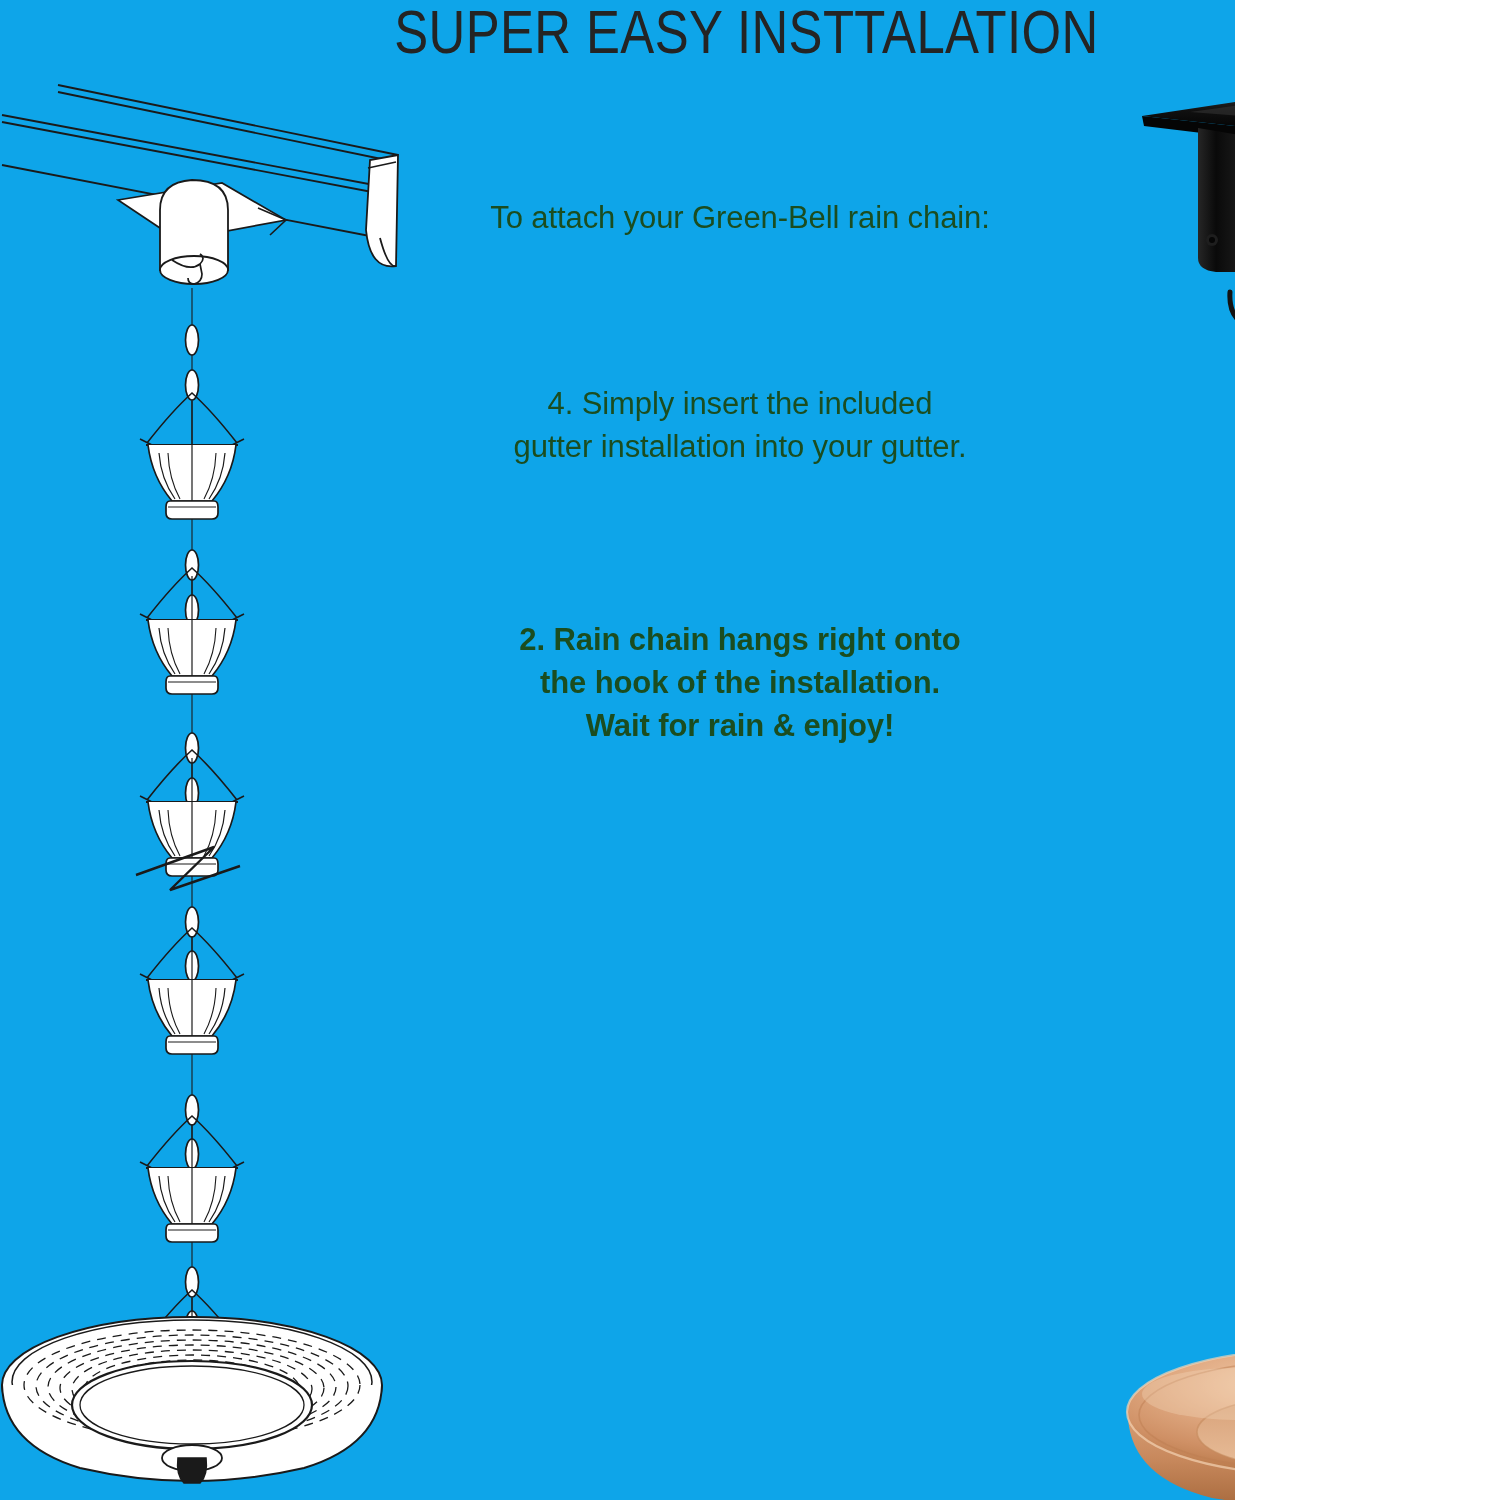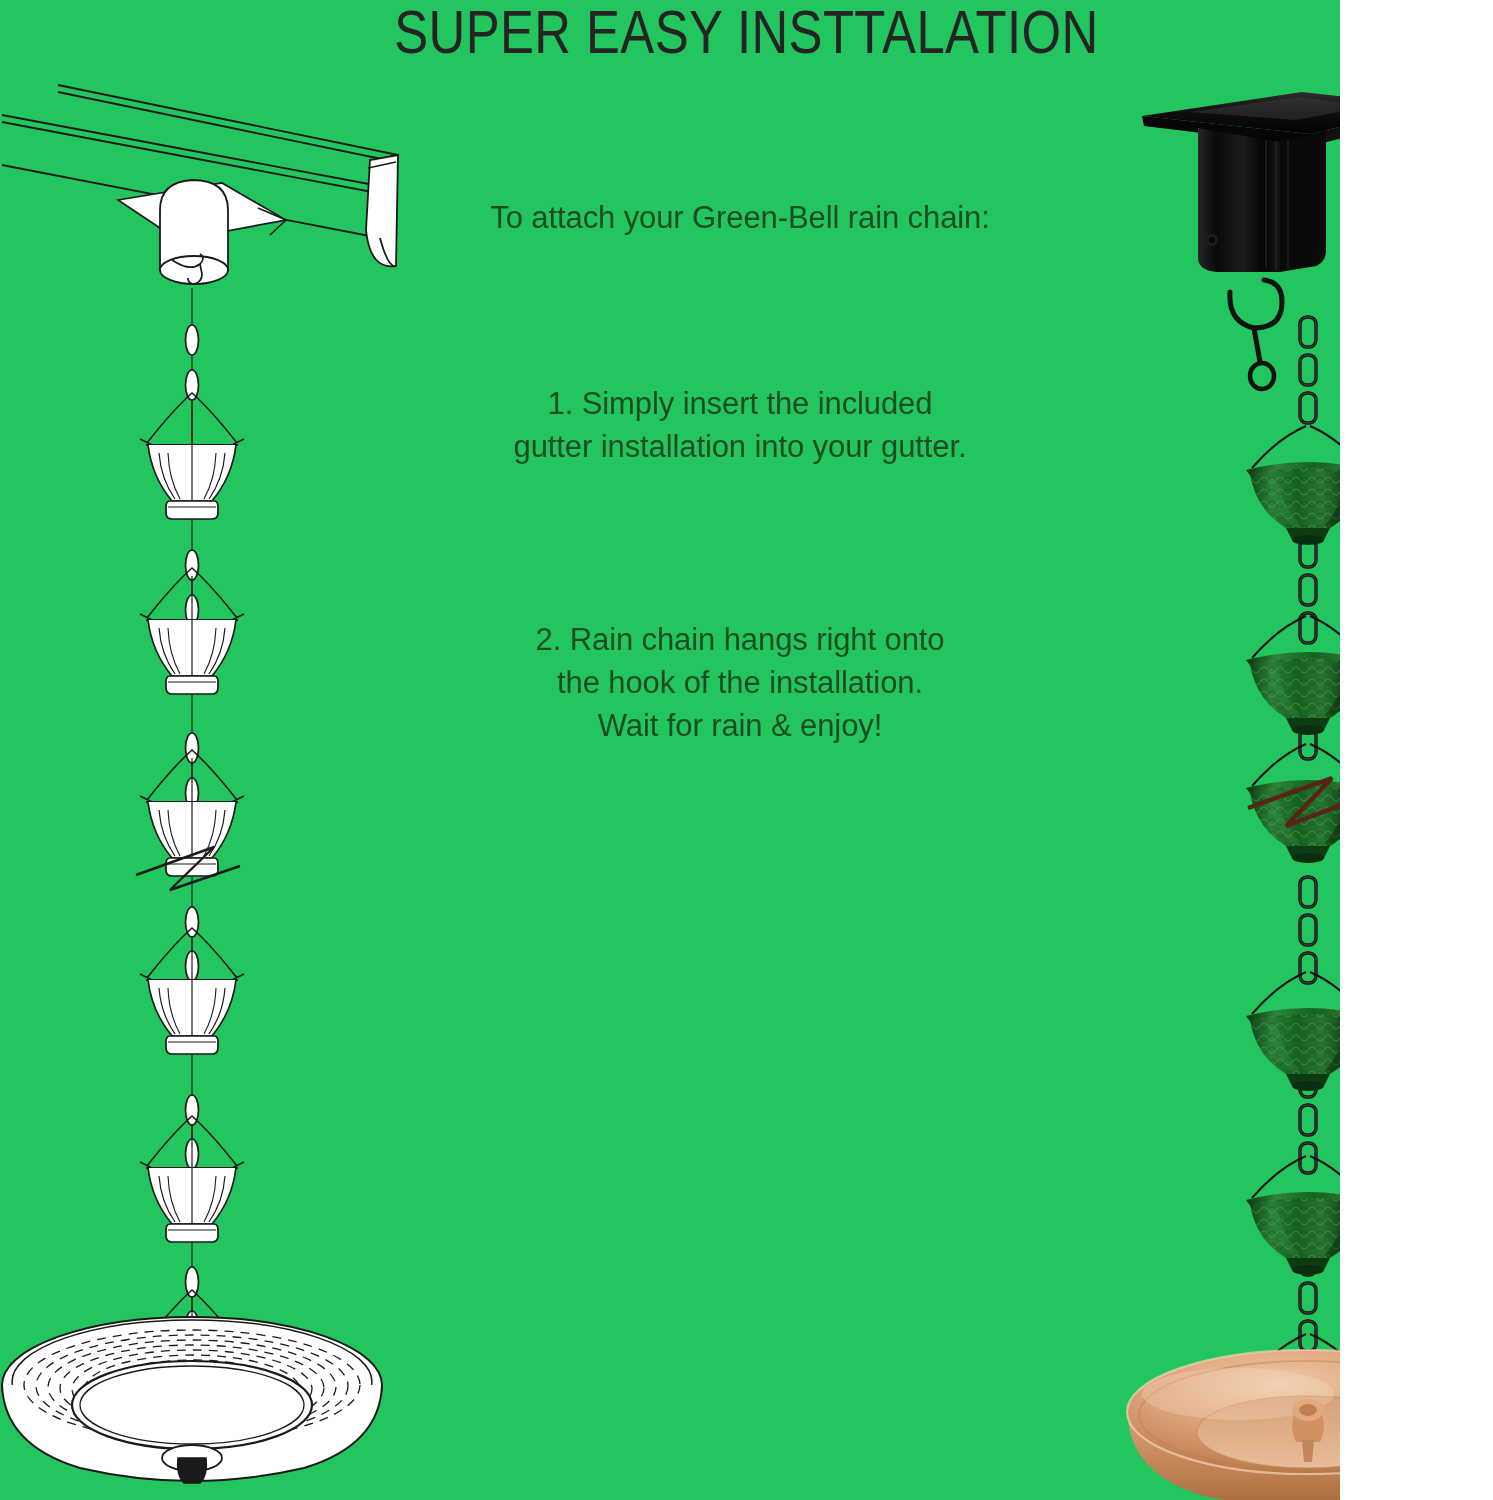--- a/index.html
+++ b/index.html
@@ -6,23 +6,23 @@
   html, body {
     margin: 0;
     padding: 0;
     background: #ffffff;
   }
   body {
     font-family: "Liberation Sans", sans-serif;
   }
   #page {
     position: relative;
-    width: 1340px;
+    width: 1235px;
     height: 1500px;
-    background: #22c55e;
+    background: #0ea5e9;
     overflow: hidden;
   }
 
   
   #title {
     position: absolute;
     left: 0;
     top: -6px;
     width: 1493px;
     text-align: center;
@@ -43,42 +43,42 @@
     color: #1b4d20;
     font-family: "Liberation Sans", sans-serif;
     font-size: 31px;
     line-height: 43px;
     text-align: center;
     letter-spacing: -0.1px;
     white-space: pre-line;
   }
   #txt-intro { left: 380px; top: 196px; width: 720px; }
   #txt-step1 { left: 380px; top: 382px; width: 720px; }
-  #txt-step2 { left: 380px; top: 618px; width: 720px; }
+  #txt-step2 { left: 380px; top: 618px; width: 720px; font-weight: bold; }
   #txt-promo { left: 380px; top: 912px; width: 720px; }
   #txt-basin { left: 350px; top: 1222px; width: 780px; }
 
   
   .art { position: absolute; }
 
   
   #left-art  { left: 0px;    top: 60px;  width: 430px;  height: 1440px; }
   #right-art { left: 1120px; top: 70px;  width: 373px;  height: 1430px; }
 
   svg { display: block; overflow: visible; }
 </style>
 </head>
 <body>
 
 <div id="page">
 
   <div id="title">SUPER EASY INSTTALATION</div>
 
   <div class="instr" id="txt-intro">To attach your Green-Bell rain chain:</div>
-  <div class="instr" id="txt-step1">1. Simply insert the included
+  <div class="instr" id="txt-step1">4. Simply insert the included
 gutter installation into your gutter.</div>
   <div class="instr" id="txt-step2">2. Rain chain hangs right onto
 the hook of the installation.
 Wait for rain &amp; enjoy!</div>
 
   <div class="art" id="left-art">
     <svg width="430" height="1440" viewBox="0 0 430 1440">
       <defs>
 
         <g id="bellOutline">

